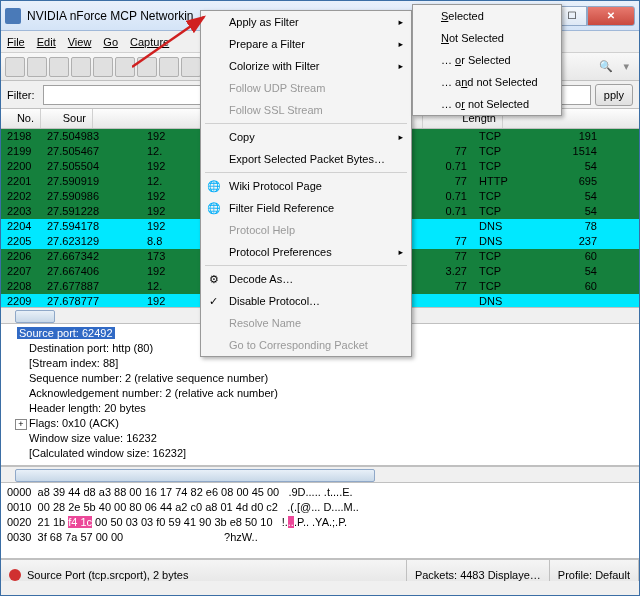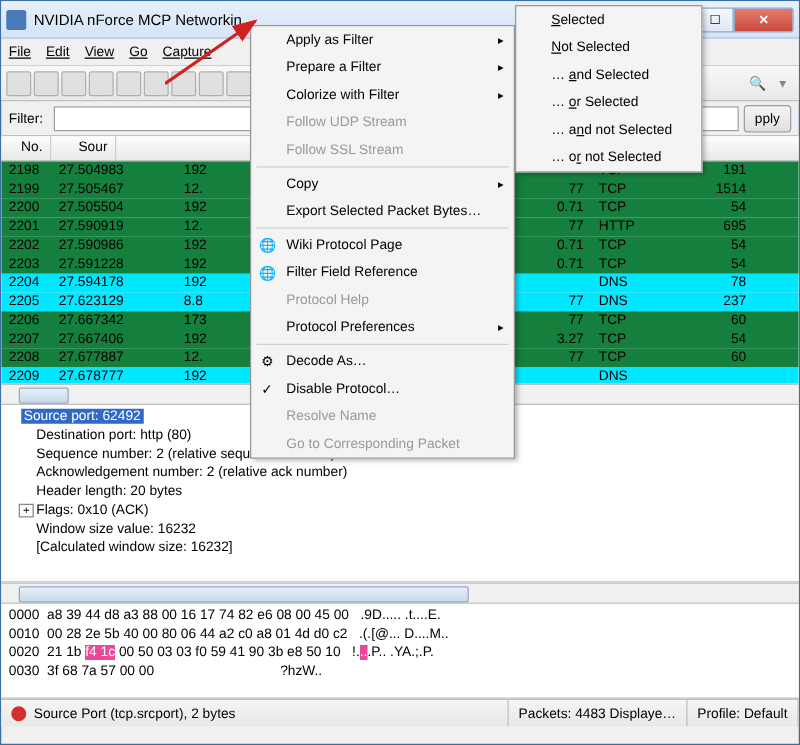--- a/index.html
+++ b/index.html
@@ -28,30 +28,30 @@
 .prow div { overflow: hidden; white-space: nowrap; padding: 0 6px; }
 .green { background: #15803d; } .cyan { background: #00e8ff; }
 .scroll-h { height: 17px; background: #f0f0f0; border-top: 1px solid #c0c0c0; border-bottom: 1px solid #c0c0c0; position:relative; }
 .scroll-h .thumb { position:absolute; left:14px; top:2px; width:40px; height:13px; background:linear-gradient(to bottom,#e8f0f8,#c8d8e8); border:1px solid #8fa8c8; border-radius:2px;}
 .details { height: 142px; background: #fff; font-family: monospace; font-size: 12px; padding: 2px 4px; border-bottom: 1px solid #c0c0c0; overflow: hidden; line-height: 15px; }
 .details .hl { background: #316ac5; color: #fff; padding: 0 2px; }
 .details .ex { display: inline-block; width: 12px; text-align: center; border: 1px solid #888; font-size: 9px; line-height: 9px; margin-right: 2px; }
 .hex { height: 76px; background: #fff; font-family: monospace; font-size: 12px; padding: 2px 6px; line-height: 15px; border-bottom: 1px solid #c0c0c0; }
 .hex .sel { background: #ec4899; color: #fff; }
 .statusbar { height: 22px; background: linear-gradient(to bottom,#f5f5f5,#e8e8e8); display: flex; align-items: center; border-top: 1px solid #c0c0c0; }
-.statusbar .seg { padding: 0 8px; border-right: 1px solid #c0c0c0; height: 100%; display: flex; align-items: center; }
+.statusbar .seg { padding: 0 8px; border-right: 1px solid #c0c0c0; height: 100%; display: flex; align-items: flex-end; }
 .statusbar .rec { width: 12px; height: 12px; background: #d03030; border-radius: 50%; margin-right: 6px; }
 .ctxmenu { position: absolute; background: #f4f4f4; border: 1px solid #999; box-shadow: 2px 2px 4px rgba(0,0,0,0.3); font-size: 11px; }
 .ctxmenu .mi { height: 22px; display: flex; align-items: center; padding: 0 24px 0 28px; white-space: nowrap; position: relative; }
 .ctxmenu .mi.dis { color: #999; }
 .ctxmenu .mi.sub::after { content: '▸'; position: absolute; right: 8px; font-size: 9px; }
 .ctxmenu .sep { height: 1px; background: #d0d0d0; margin: 2px 4px; }
 .ctxmenu .ico { position: absolute; left: 6px; width: 14px; height: 14px; display:flex; align-items:center; justify-content:center; }
 .ctxmenu .chk::before { content:'✓'; position:absolute; left:8px; }
-.menu1 { left: 200px; top: 20px; width: 212px; }
+.menu1 { left: 200px; top: 10px; width: 212px; }
 .menu2 { left: 412px; top: 4px; width: 150px; }
 .arrow { position: absolute; left: 132px; top: 12px; width: 80px; height: 60px; pointer-events: none; z-index: 100; }
 .u { text-decoration: underline; }
 </style>
 </head>
 <body>
 
 <div class="window">
   <div class="titlebar">
     <div class="icon"></div>
@@ -191,20 +191,21 @@
         <div class="col-proto">DNS</div>
         <div class="col-len" style="text-align:right"></div>
       </div>
     </div>
   <div class="scroll-h">
       <div class="thumb"></div>
     </div>
   <div class="details">
     <div style="margin-left:12px"><span class="hl">Source port: 62492</span></div>
     <div style="margin-left:24px">Destination port: http (80)</div>
+    <div style="margin-left:24px">[Stream index: 88]</div>
     <div style="margin-left:24px">Sequence number: 2    (relative sequence number)</div>
     <div style="margin-left:24px">Acknowledgement number: 2    (relative ack number)</div>
     <div style="margin-left:24px">Header length: 20 bytes</div>
     <div style="margin-left:10px"><span class="ex">+</span><span>Flags: 0x10 (ACK)</span></div>
     <div style="margin-left:24px">Window size value: 16232</div>
     <div style="margin-left:24px">[Calculated window size: 16232]</div>
   </div>
   <div class="scroll-h">
       <div class="thumb" style="width:360px"></div>
     </div>
@@ -276,23 +277,20 @@
     <div class="mi dis">
       <span>Go to Corresponding Packet</span>
     </div>
   </div>
 <div class="ctxmenu menu2" id="menu2">
     <div class="mi">
       <span><span class="u">S</span>elected</span>
     </div>
     <div class="mi">
       <span><span class="u">N</span>ot Selected</span>
-    </div>
-    <div class="mi">
-      <span>… <span class="u">a</span>nd Selected</span>
     </div>
     <div class="mi">
       <span>… <span class="u">o</span>r Selected</span>
     </div>
     <div class="mi">
       <span>… a<span class="u">n</span>d not Selected</span>
     </div>
     <div class="mi">
       <span>… o<span class="u">r</span> not Selected</span>
     </div>

